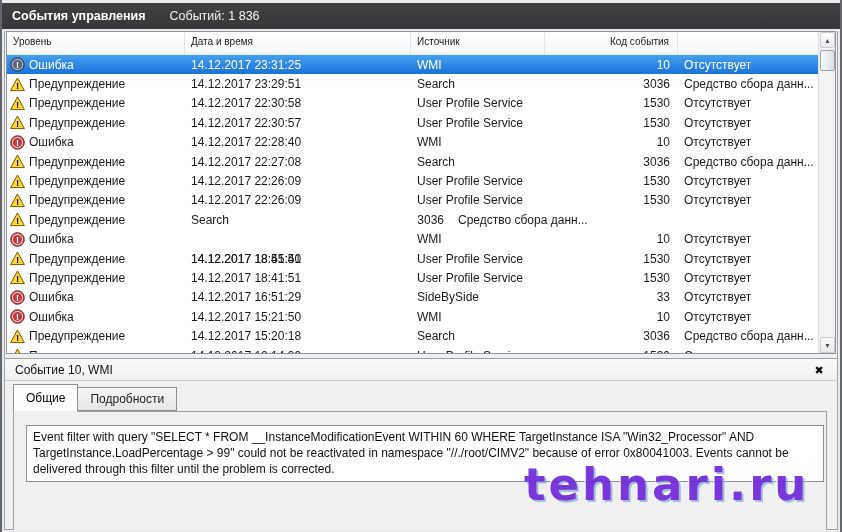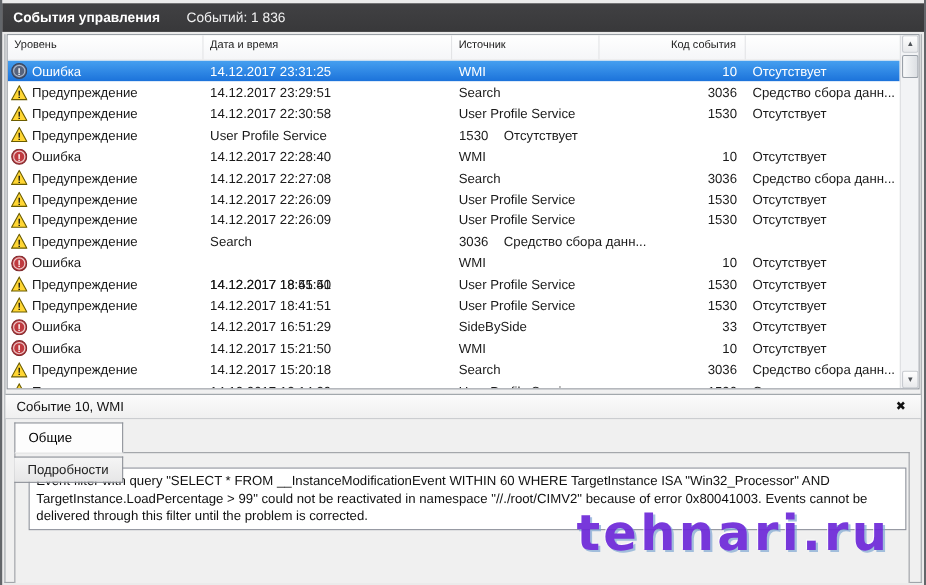--- a/index.html
+++ b/index.html
@@ -49,21 +49,21 @@
   .sthumb { position:absolute; left:1px; top:18px; width:15px; height:21px;
     background:linear-gradient(90deg,#f8f9fa,#dcdfe3); border:1px solid #9aa0a8; border-radius:2px; }
 
   
   .pvhead { position:absolute; left:0; top:327px; width:832px; height:23px;
     background:linear-gradient(#fbfbfb,#f0f0f0); border-top:1px solid #9aa0a5; border-bottom:1px solid #cbcdd0;
     display:flex; align-items:center; font-size:12px; color:#111; padding-left:10px; }
   .pvclose { position:absolute; right:10px; top:3px; width:16px; height:16px; text-align:center;
     font-size:11px; font-weight:bold; color:#111; line-height:16px; cursor:default; }
 
-  .tabs { position:absolute; left:8px; top:353px; display:flex; z-index:2; font-size:12px;flex-direction:column; }
+  .tabs { position:absolute; left:8px; top:353px; display:flex; z-index:2; font-size:12px; }
   .tab { padding:0 12px; border:1px solid #8c9097; white-space:nowrap; }
   .tab.active { height:28px; background:#fdfdfd; border-bottom:1px solid #f0f0f0; line-height:26px; z-index:3; }
   .tab.inactive { height:24px; margin-top:3px; background:linear-gradient(#f5f5f5,#e6e6e7);
     border-left:none; line-height:22px; color:#222; }
 
   .tabpage { position:absolute; left:8px; top:380px; width:814px; height:119px;
     border:1px solid #9c9fa4; border-bottom:none; background:#f0f0f0; }
   .evtext { position:absolute; left:12px; top:13px; width:798px; height:57px; background:#fff;
     border:1px solid #8c9099; font-size:12px; line-height:16px; color:#111; padding:3px 6px; overflow:hidden; }
 
@@ -141,20 +141,21 @@
           <div class="trow">
             <div class="cell lvl" style="width: 178px;">
               <span class="licon">
                 <svg width="15" height="15" viewBox="0 0 15 15">
                   <path d="M7.5 1 L14.4 13.6 L0.6 13.6 Z" fill="#ffd633" stroke="#6b5c00" stroke-width="1"></path>
                   <text x="7.5" y="12.2" text-anchor="middle" font-size="9.5" font-weight="bold" fill="#141414">!</text>
                 </svg>
               </span>
               <span>Предупреждение</span>
             </div>
+            <div class="cell" style="width: 226px;">14.12.2017 22:30:57</div>
             <div class="cell" style="width: 134px;">User Profile Service</div>
             <div class="cell num" style="width: 133px;">1530</div>
             <div class="cell last">Отсутствует</div>
           </div>
           <div class="trow">
             <div class="cell lvl" style="width: 178px;">
               <span class="licon">
                 <svg width="15" height="15" viewBox="0 0 15 15">
                   <circle cx="7.5" cy="7.5" r="6.8" fill="#c03a3f" stroke="#7e2a2d"></circle>
                   <circle cx="7.5" cy="7.5" r="5.1" fill="none" stroke="#e9c8c9" stroke-width="1.1"></circle>

